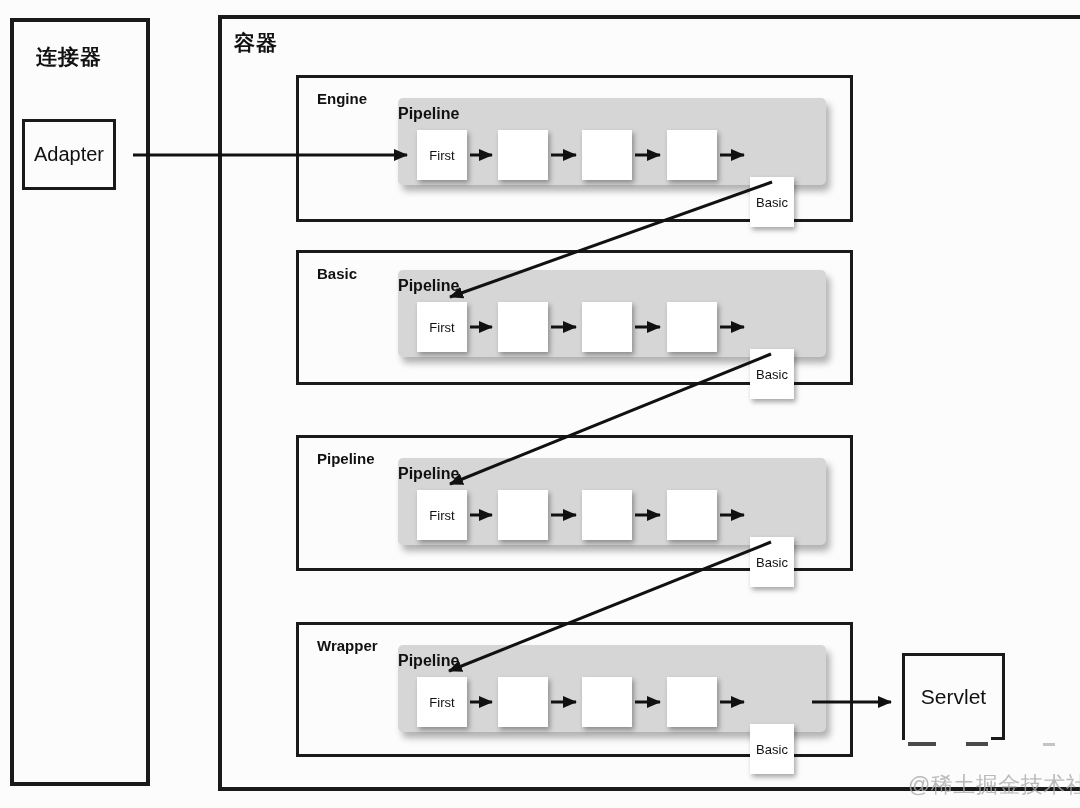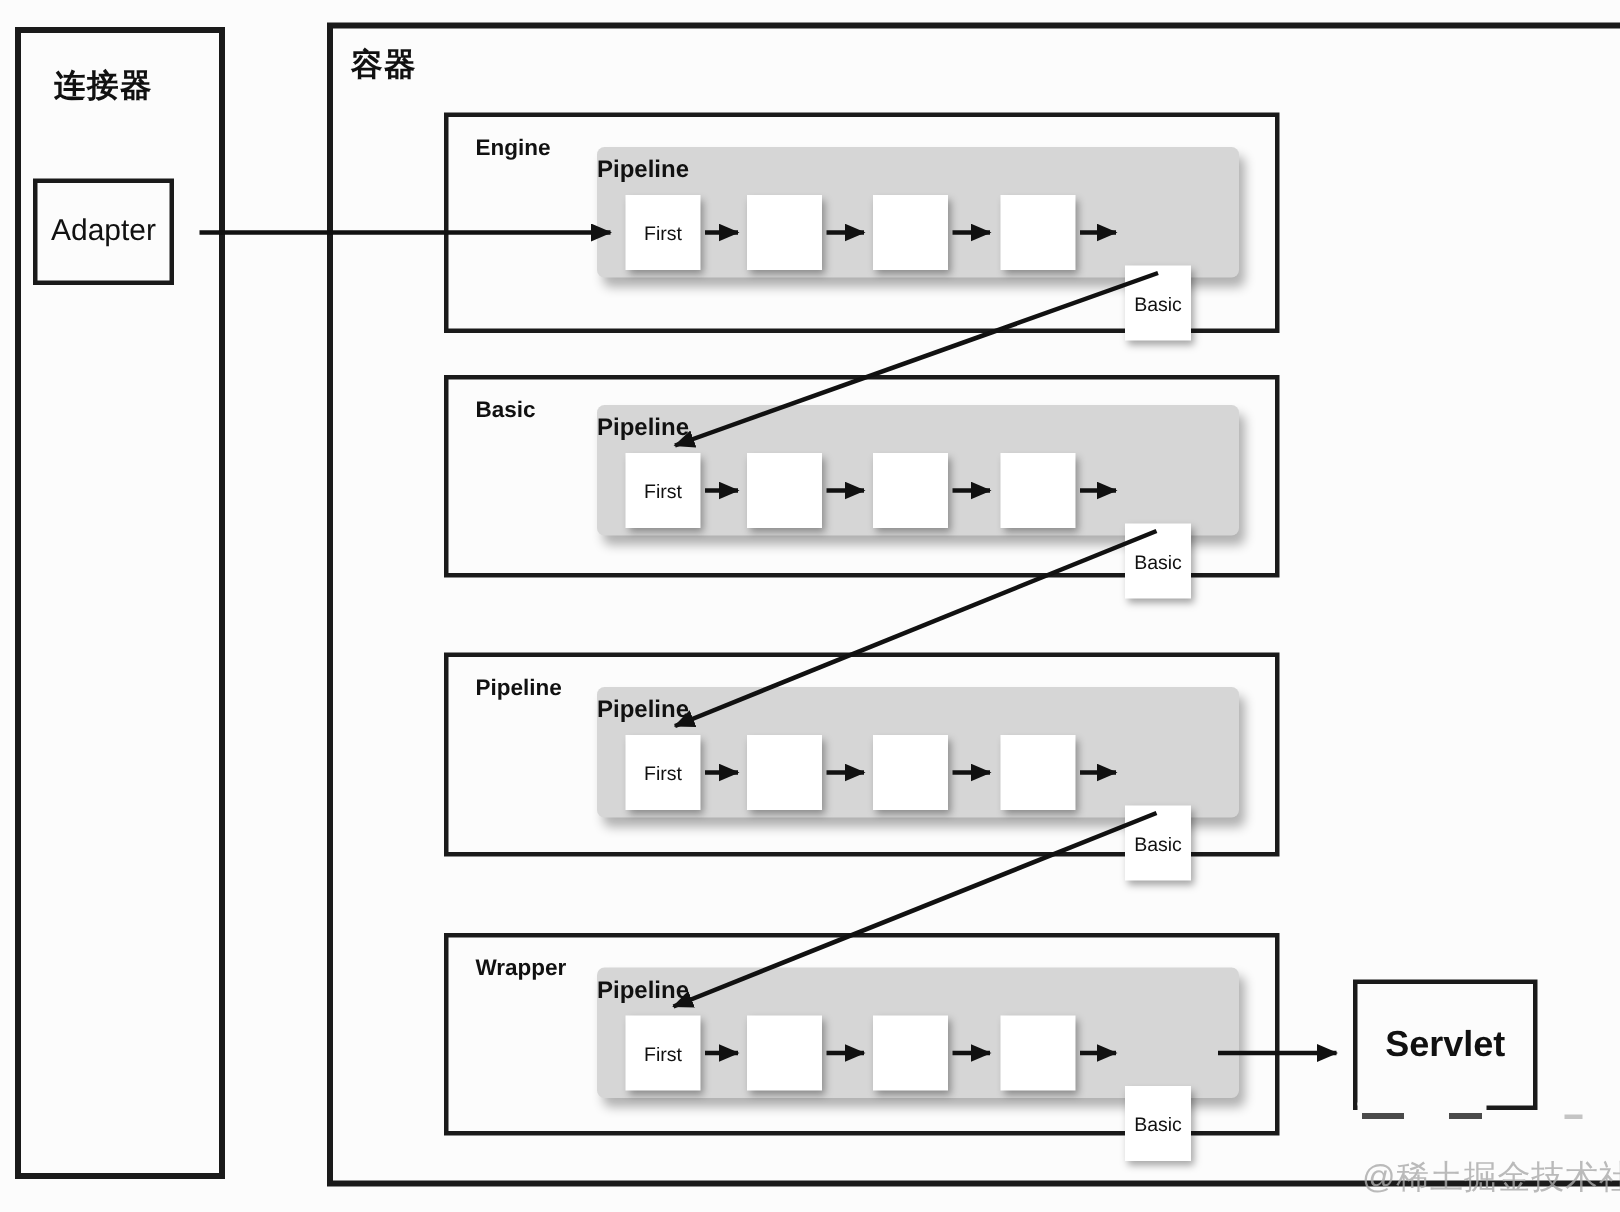--- a/index.html
+++ b/index.html
@@ -21,21 +21,21 @@
   #container-box{left:218px;top:15px;width:914px;height:776px;}
   .frame-label{position:absolute;font-size:21px;font-weight:bold;letter-spacing:1px;}
   #connector-label{left:22px;top:10px;margin-top:11px;}
   #container-label{left:12px;top:10px;}
   
   .node{
     position:absolute;border:3px solid var(--border);background:var(--page-bg);
     display:flex;align-items:center;justify-content:center;
   }
   #adapter-box{left:22px;top:119px;width:94px;height:71px;font-size:20px;text-align:right;}
-  #servlet-box{left:902px;top:653px;width:123px;height:87px;font-size:24px;font-weight:bold;}
+  #servlet-box{left:902px;top:653px;width:103px;height:87px;font-size:21px;}
   
   #servlet-smudge{position:absolute;left:905px;top:735px;width:86px;height:11px;background:var(--page-bg);z-index:2;}
   .remnant{position:absolute;z-index:3;}
   #servlet-dash-1{left:908px;top:742px;width:28px;height:4px;background:#2a2a2a;opacity:.85;}
   #servlet-dash-2{left:966px;top:742px;width:22px;height:4px;background:#2a2a2a;opacity:.85;}
   #servlet-dash-3{left:1043px;top:743px;width:12px;height:3px;background:#c4c4c4;}
   
   .section{position:absolute;left:296px;width:557px;border:3px solid var(--border);background:var(--page-bg);}
   #sec-engine{top:75px;height:147px;}
   #sec-host{top:250px;height:135px;}

